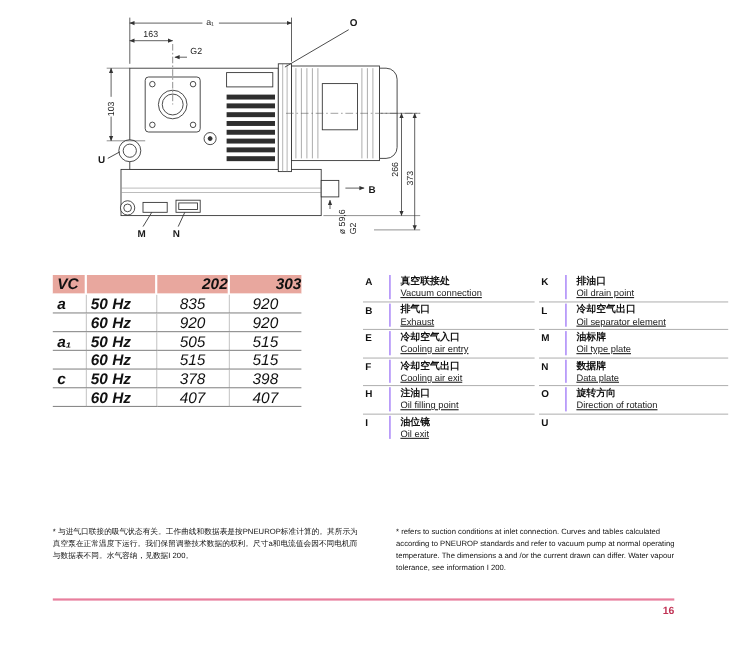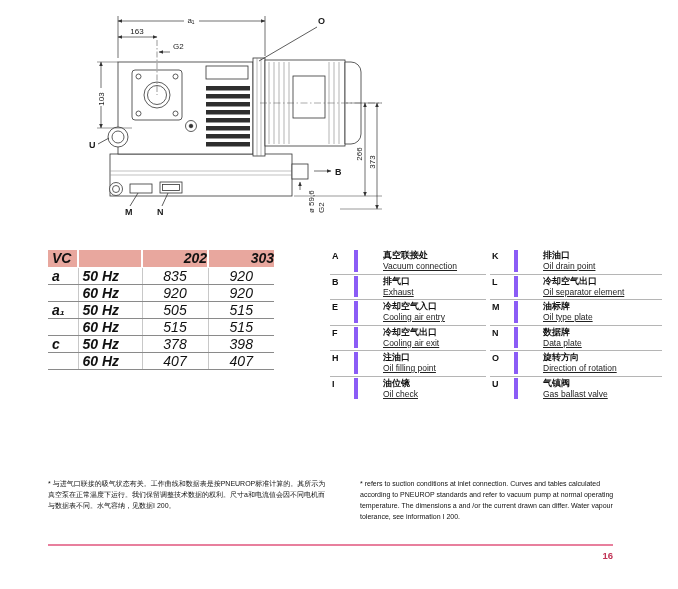--- a/index.html
+++ b/index.html
@@ -33,21 +33,21 @@
   .dim-table td.dim,.dim-table td.freq{font-weight:bold;}
   .dim-table td.num{text-align:center;padding:0;font-weight:normal;margin-left:20px;}
   .c-dim{width:30px;}.c-freq{width:64px;}.c-202{width:66px;}.c-303{width:66px;}
   
   .legend{position:absolute;top:249px;display:flex;flex-direction:column;}
   .legend-left{left:330px;width:156px;}
   .legend-right{left:490px;width:172px;}
   .legend-entry{display:flex;align-items:stretch;border-bottom:1px solid #b5b5b5;padding:1px 0 2px 2px;}
   .legend-entry:last-child{border-bottom:none;}
   .legend-key{width:22px;font-size:9px;font-weight:bold;padding-top:1px;}
-  .legend-texts{flex:1;border-left:4px solid #8b5cf6;padding-left:25px;}
+  .legend-texts{flex:1;border-left:1px solid #8b5cf6;padding-left:9px;}
   .legend-zh{font-size:9px;font-weight:600;line-height:11px;}
   .legend-en{font-size:8.5px;line-height:10.5px;color:#222;text-decoration:underline;}
   
   .footnote{position:absolute;top:478px;font-size:7px;line-height:1.58;color:#111;}
   .footnote-zh{left:48px;width:280px;}
   .footnote-en{left:360px;width:262px;}
   
   .bottom-rule{position:absolute;left:48px;top:544px;width:565px;height:2px;background:var(--accent);}
   .page-number{position:absolute;left:48px;top:550px;width:565px;text-align:right;font-size:9.5px;font-weight:bold;color:var(--pagenum);}
 </style>
@@ -270,21 +270,21 @@
     <span class="legend-key">H</span>
     <span class="legend-texts">
       <div class="legend-zh">注油口</div>
       <div class="legend-en">Oil filling point</div>
     </span>
   </div>
   <div class="legend-entry">
     <span class="legend-key">I</span>
     <span class="legend-texts">
       <div class="legend-zh">油位镜</div>
-      <div class="legend-en">Oil check</div>
+      <div class="legend-en">Oil exit</div>
     </span>
   </div>
 </div>
 
 <div class="legend legend-right">
   <div class="legend-entry">
     <span class="legend-key">K</span>
     <span class="legend-texts">
       <div class="legend-zh">排油口</div>
       <div class="legend-en">Oil drain point</div>
@@ -313,24 +313,20 @@
   </div>
   <div class="legend-entry">
     <span class="legend-key">O</span>
     <span class="legend-texts">
       <div class="legend-zh">旋转方向</div>
       <div class="legend-en">Direction of rotation</div>
     </span>
   </div>
   <div class="legend-entry">
     <span class="legend-key">U</span>
-    <span class="legend-texts">
-      <div class="legend-zh">气镇阀</div>
-      <div class="legend-en">Gas ballast valve</div>
-    </span>
   </div>
 </div>
 
 <div class="footnote footnote-zh">* 与进气口联接的吸气状态有关。工作曲线和数据表是按PNEUROP标准计算的。其所示为真空泵在正常温度下运行。我们保留调整技术数据的权利。尺寸a和电流值会因不同电机而与数据表不同。水气容纳，见数据I 200。</div>
 <div class="footnote footnote-en">* refers to suction conditions at inlet connection. Curves and tables calculated according to PNEUROP standards and refer to vacuum pump at normal operating temperature. The dimensions a and /or the current drawn can differ. Water vapour tolerance, see information I 200.</div>
 
 <div class="bottom-rule"></div>
 <div class="page-number">16</div>
 
 </body></html>

